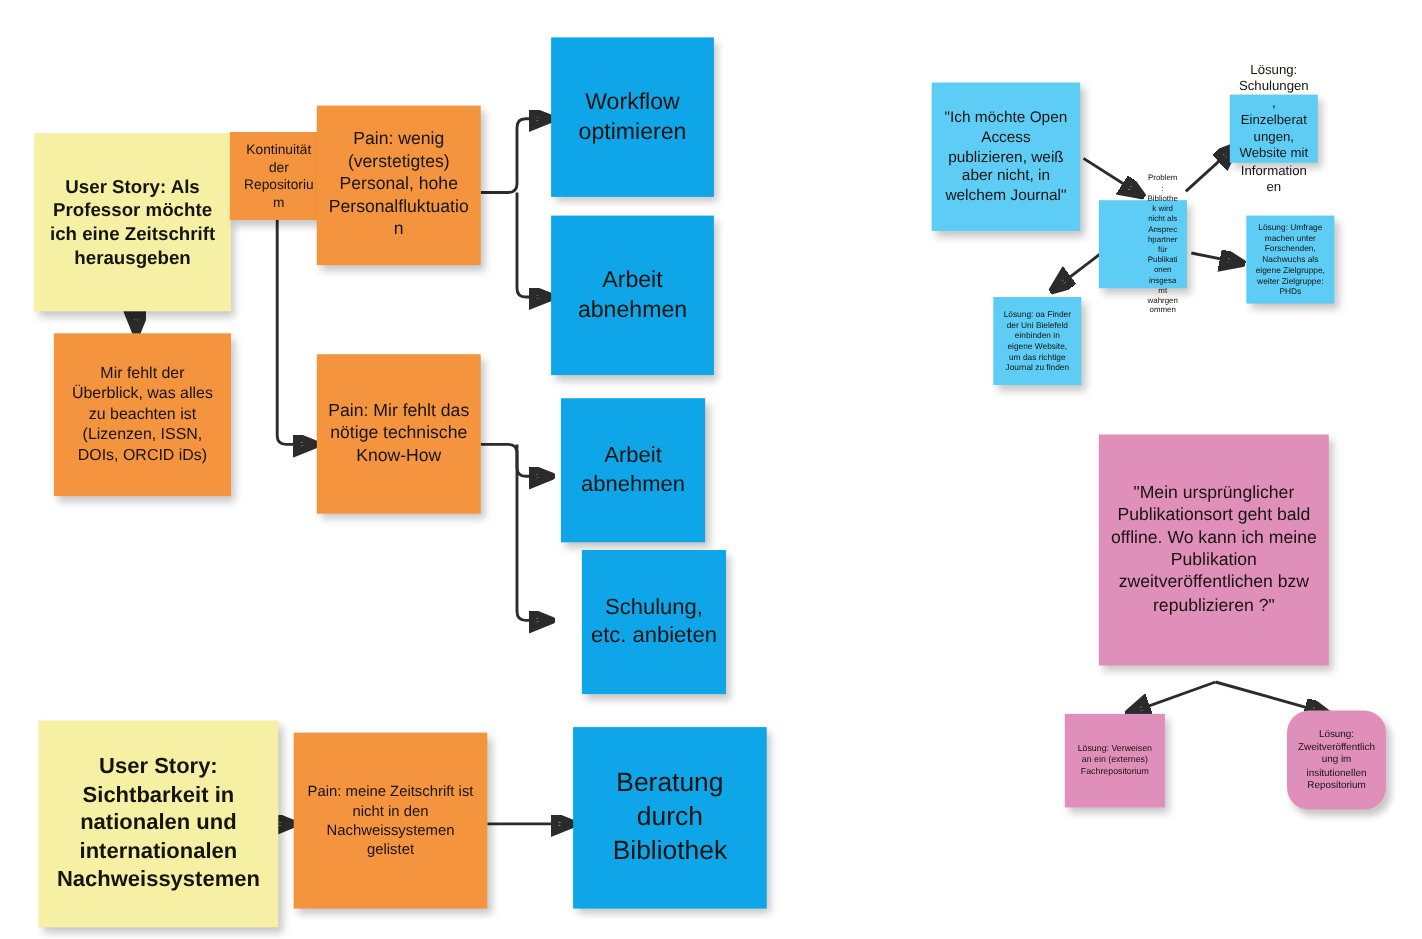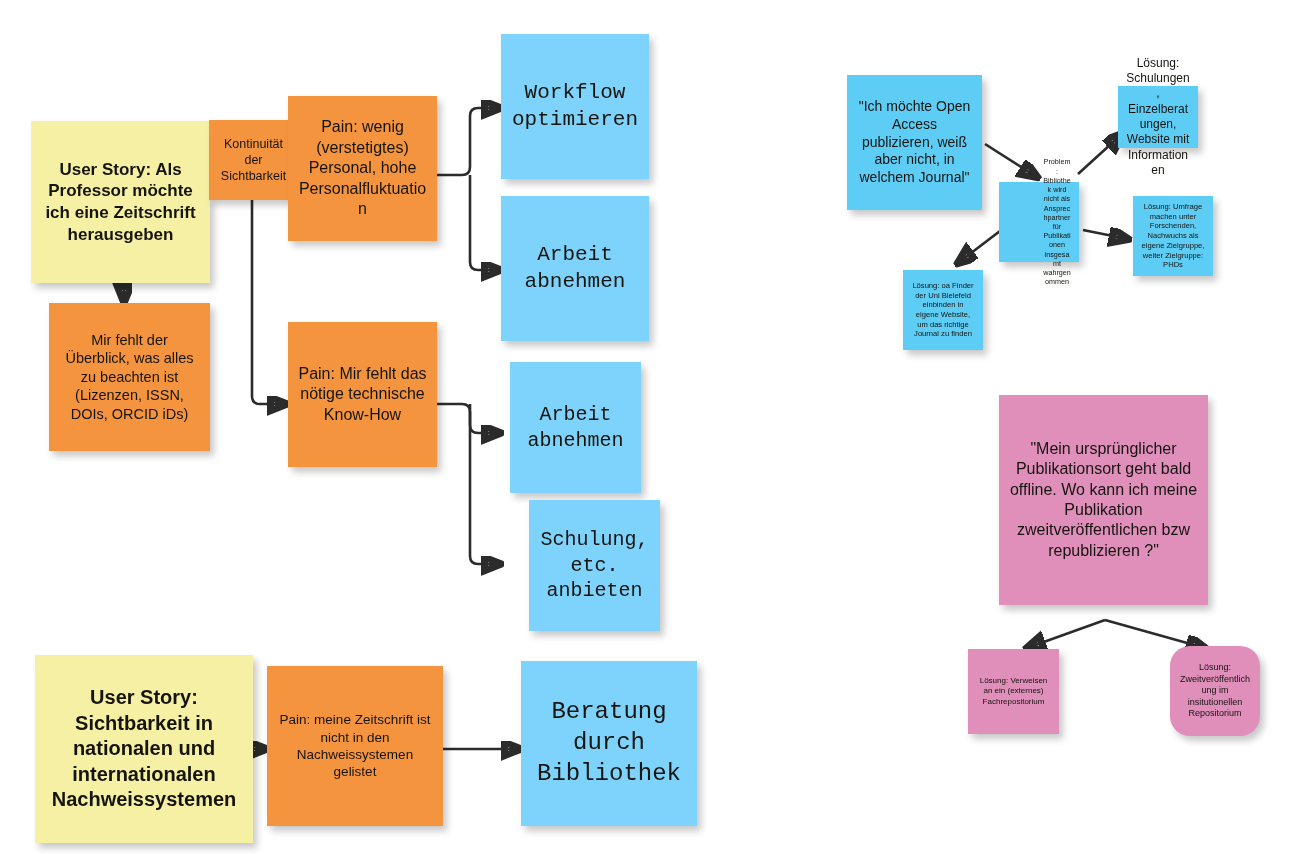--- a/index.html
+++ b/index.html
@@ -31,21 +31,21 @@
     color: #16140f;
     box-shadow: 4px 5px 7px rgba(0,0,0,0.22);
     white-space: pre-line;
     word-break: break-word;
     z-index: 5;
   }
   .note.bold { font-weight: bold; }
 
   .c-yellow { background: #f6f0a4; }
   .c-orange { background: #f4943f; }
-  .c-green  { background: #7dd3fc; font-family: Liberation Mono, monospace; }
+  .c-green  { background: #0ea5e9; }
   .c-blue   { background: #5ecdf5; }
   .c-pink   { background: #e08fbb; }
 
   svg.links {
     position: absolute;
     left: 0; top: 0;
     width: 1293px;
     height: 854px;
     z-index: 2;
     pointer-events: none;
@@ -89,21 +89,21 @@
     <path d="M1000,231 L958,263" marker-end="url(#ah)"></path>
 
     <path d="M1105,620 L1027,648" marker-end="url(#ah)"></path>
     <path d="M1105,620 L1205,648" marker-end="url(#ah)"></path>
   </svg>
 
   <div class="note c-yellow bold" style="left:31px; top:85px; width:179px; height:162px; font-size:17px;margin-top:36px;">User Story: Als Professor möchte ich eine Zeitschrift herausgeben</div>
 
   <div class="note c-orange" style="left:49px; top:303px; width:161px; height:148px; font-size:14.5px;">Mir fehlt der Überblick, was alles zu beachten ist (Lizenzen, ISSN, DOIs, ORCID iDs)</div>
 
-  <div class="note c-orange" style="left:209px; top:120px; width:89px; height:80px; font-size:12.5px;">Kontinuität der Sichtbarkeit</div>
+  <div class="note c-orange" style="left:209px; top:120px; width:89px; height:80px; font-size:12.5px;">Kontinuität der Repositorium</div>
 
   <div class="note c-orange" style="left:288px; top:96px; width:149px; height:145px; font-size:16px;">Pain: wenig (verstetigtes) Personal, hohe Personalfluktuation</div>
 
   <div class="note c-orange" style="left:288px; top:322px; width:149px; height:145px; font-size:16px;">Pain: Mir fehlt das nötige technische Know-How</div>
 
   <div class="note c-green" style="left:501px; top:34px; width:148px; height:145px; font-size:21px;">Workflow optimieren</div>
 
   <div class="note c-green" style="left:501px; top:196px; width:148px; height:145px; font-size:21px;">Arbeit abnehmen</div>
 
   <div class="note c-green" style="left:510px; top:362px; width:131px; height:131px; font-size:20px;">Arbeit abnehmen</div>

